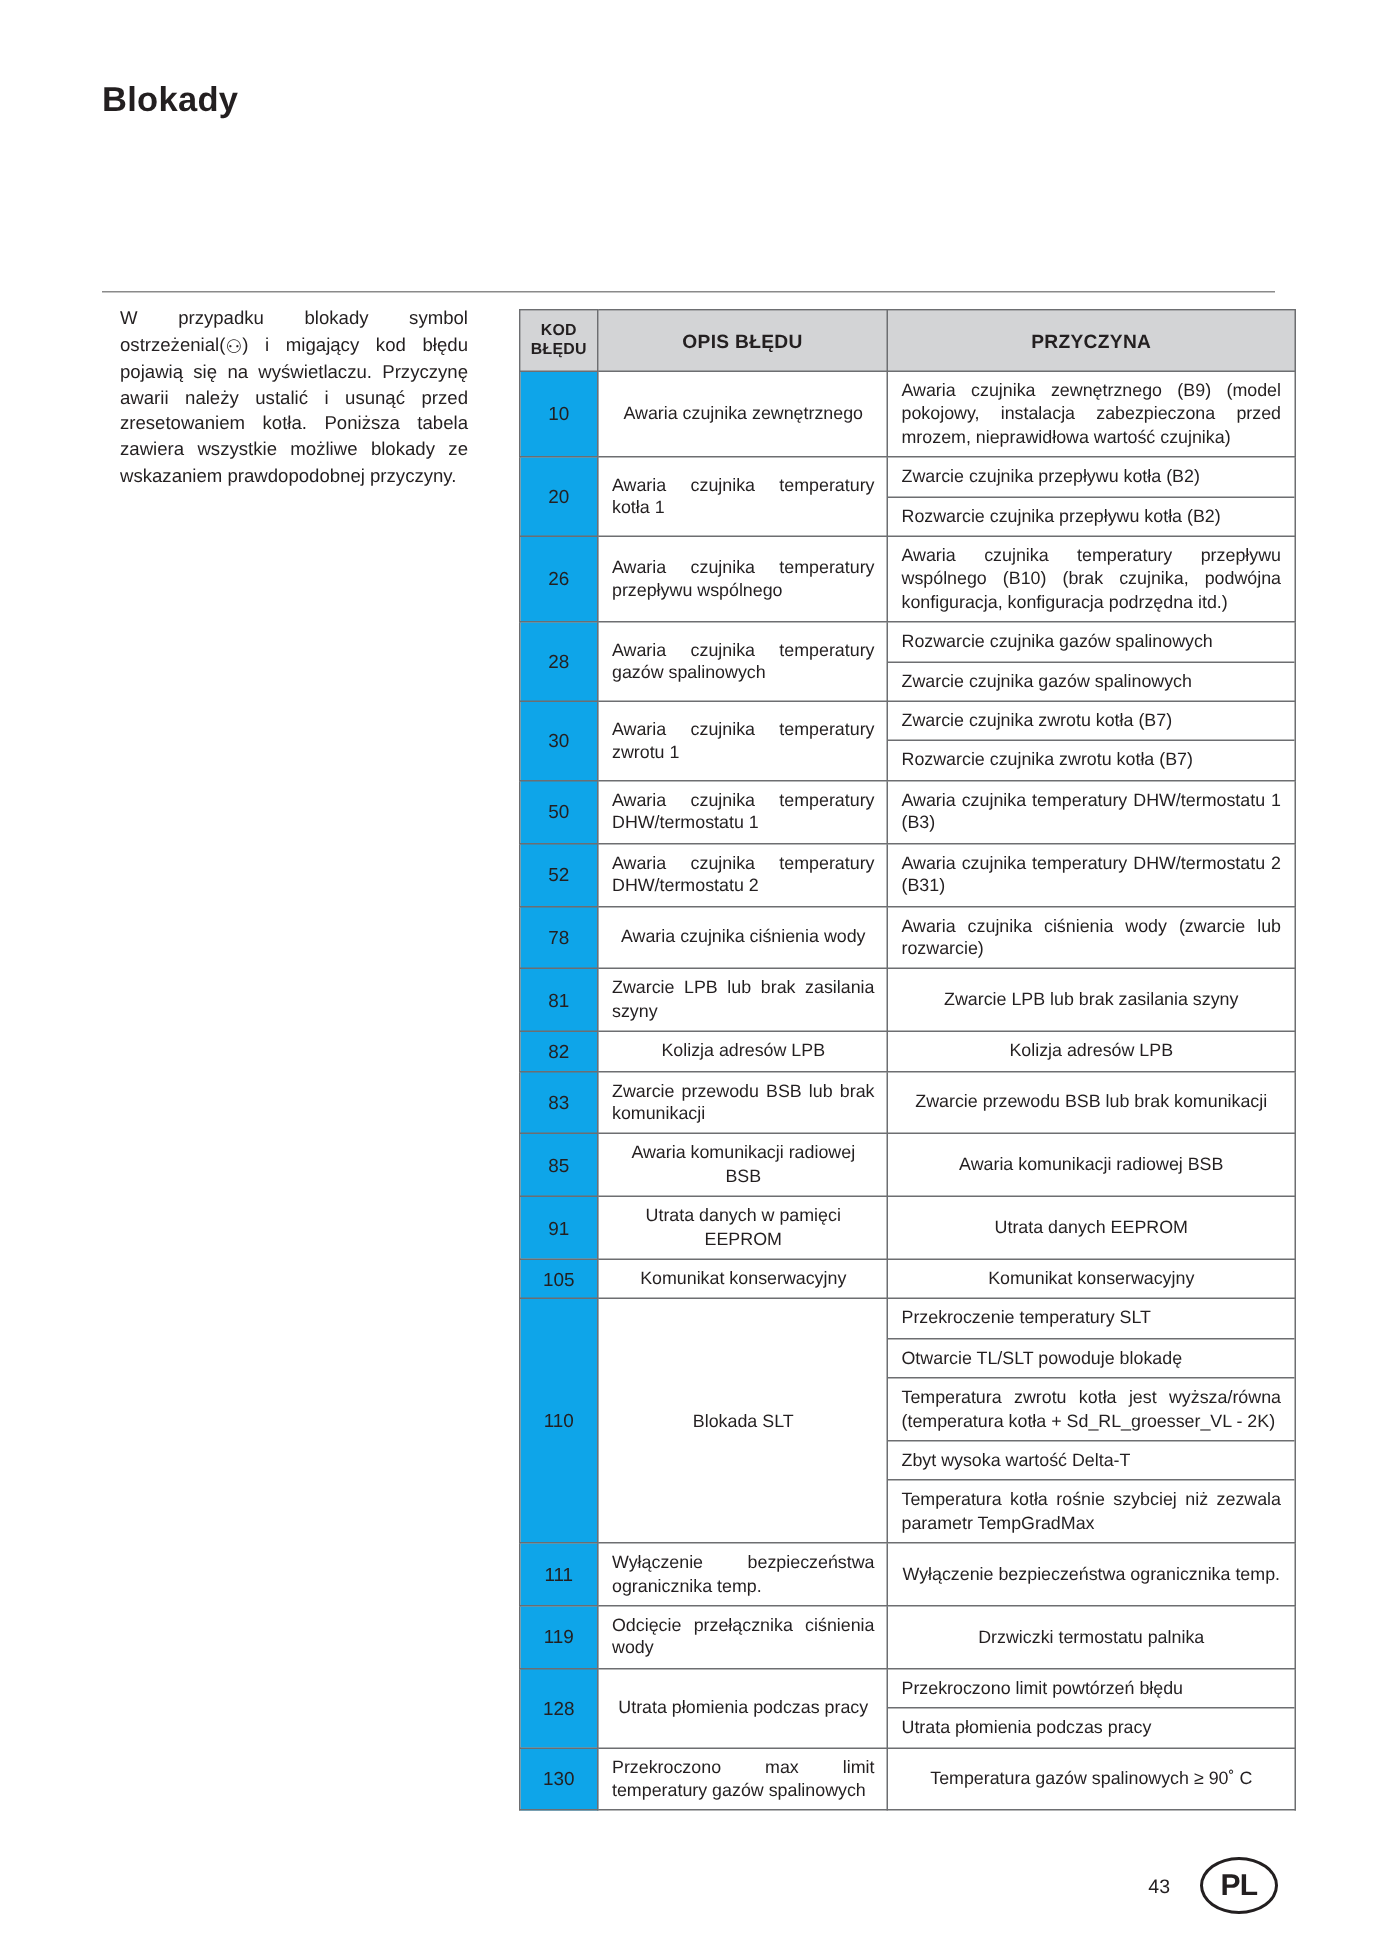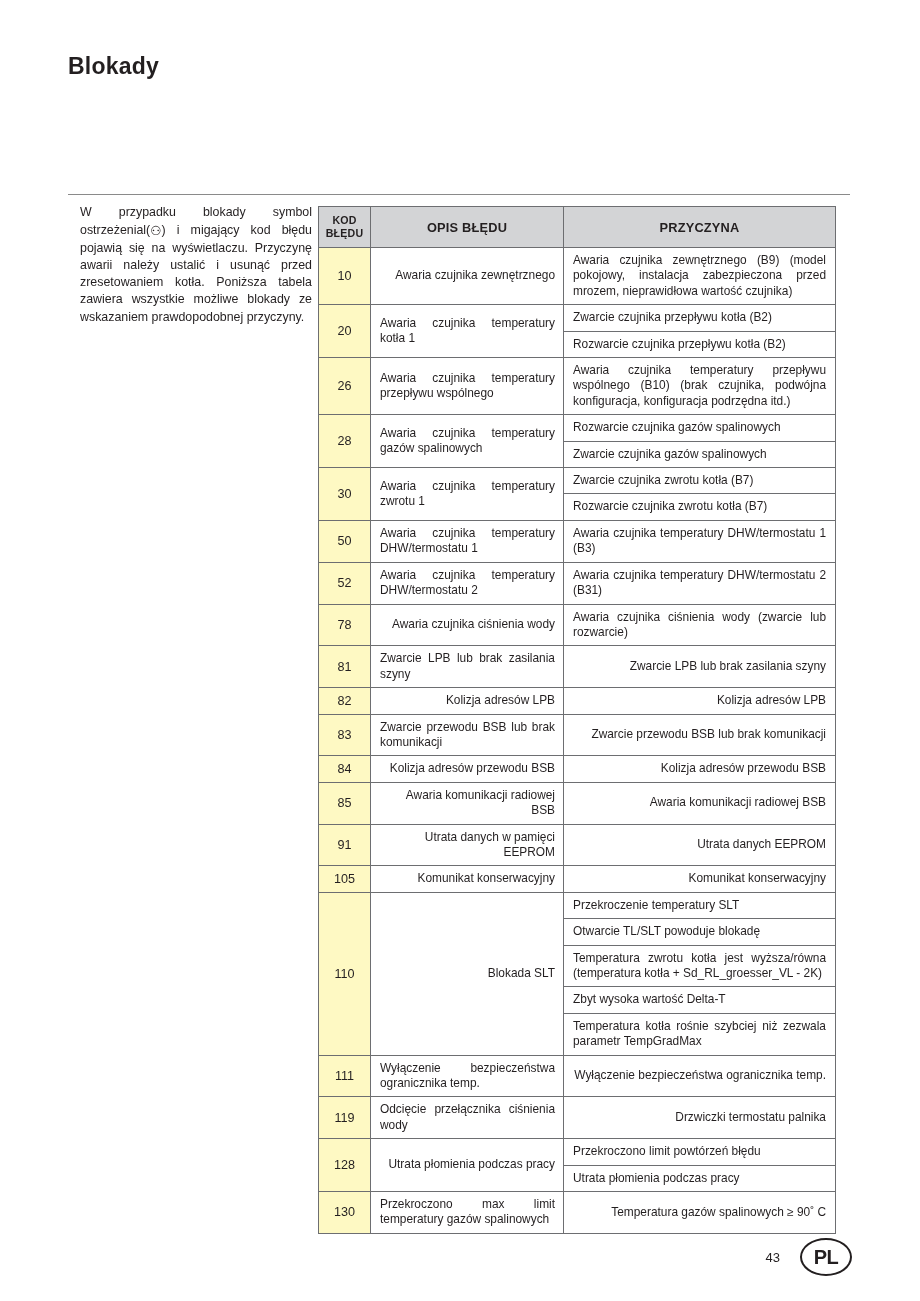--- a/index.html
+++ b/index.html
@@ -54,21 +54,21 @@
   }
   .intro .bell {
     display: inline-block;
     vertical-align: -1px;
     font-size: 12.5px;
   }
 
   
   .err-table {
     position: absolute;
-    left: 318px;
+    left: 346px;
     top: 206px;
     width: 517px;
     border-collapse: collapse;
     table-layout: fixed;
   }
   .err-table col.c-code  { width: 52px; }
   .err-table col.c-desc  { width: 193px; }
   .err-table col.c-cause { width: 272px; }
 
   .err-table th,
@@ -86,42 +86,42 @@
     font-size: 12.8px;
     letter-spacing: 0.2px;
   }
   thead th.head-code {
     font-size: 10.6px;
     line-height: 13px;
     padding: 7px 2px;
   }
 
   td.code {
-    background: #fef9c3;
+    background: #0ea5e9;
     text-align: center;
     font-size: 12.6px;
     padding: 0 2px;
   }
   td.desc {
     background: #ffffff;
     padding: 5px 8px 5px 9px;
     font-size: 11.9px;
     line-height: 15.4px;
     text-align: justify;
     text-justify: inter-word;
   }
   td.cause {
     background: #ffffff;
     padding: 5px 9px 5px 9px;
     font-size: 11.9px;
     line-height: 15.4px;
     text-align: justify;
     text-justify: inter-word;
   }
-  td.desc.nojust, td.cause.nojust { text-align: right; }
+  td.desc.nojust, td.cause.nojust { text-align: center; }
 
   
   td.cause-group {
     padding: 0;
     background: #ffffff;
   }
   td.cause-group .sub {
     padding: 5px 9px;
     font-size: 11.9px;
     line-height: 15.4px;
@@ -245,25 +245,20 @@
           <td class="code">82</td>
           <td class="desc nojust">Kolizja adresów LPB</td>
           <td class="cause nojust">Kolizja adresów LPB</td>
         </tr>
         <tr>
           <td class="code">83</td>
           <td class="desc">Zwarcie przewodu BSB lub brak komunikacji</td>
           <td class="cause nojust">Zwarcie przewodu BSB lub brak komunikacji</td>
         </tr>
         <tr>
-          <td class="code">84</td>
-          <td class="desc nojust">Kolizja adresów przewodu BSB</td>
-          <td class="cause nojust">Kolizja adresów przewodu BSB</td>
-        </tr>
-        <tr>
           <td class="code">85</td>
           <td class="desc nojust">Awaria komunikacji radiowej BSB</td>
           <td class="cause nojust">Awaria komunikacji radiowej BSB</td>
         </tr>
         <tr>
           <td class="code">91</td>
           <td class="desc nojust">Utrata danych w pamięci EEPROM</td>
           <td class="cause nojust">Utrata danych EEPROM</td>
         </tr>
         <tr>

